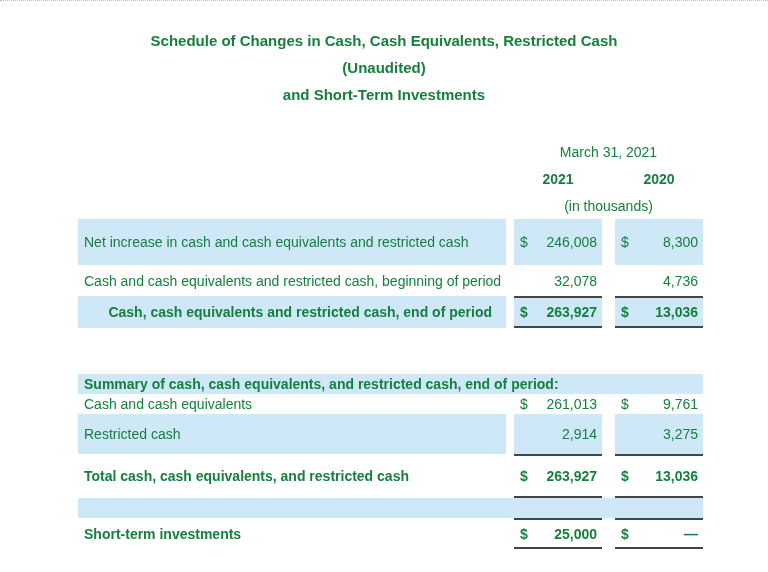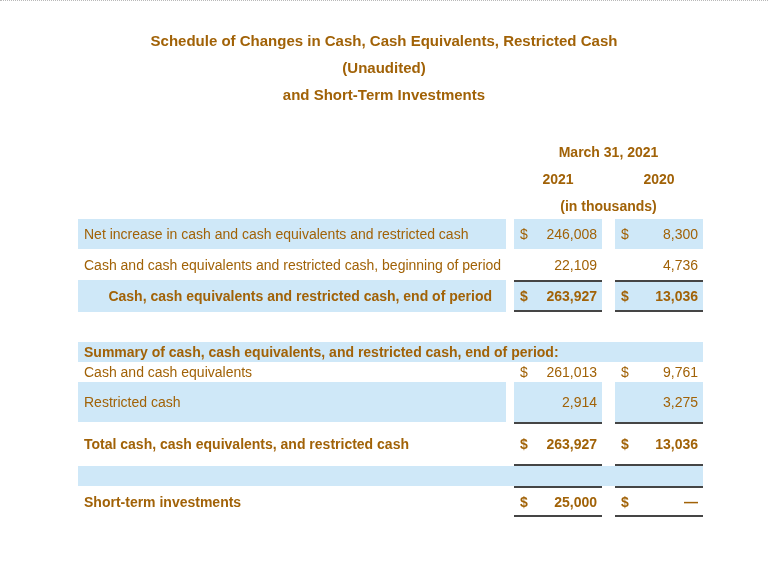--- a/index.html
+++ b/index.html
@@ -2,21 +2,21 @@
 <html><head>
 <meta charset="utf-8">
 <style>
   html,body { margin:0; padding:0; background:#fff; }
   .page {
     position:relative;
     width:768px; height:572px;
     background:#fff;
     border-top:1px dotted #b9b9b9;
     font-family:"Liberation Sans", sans-serif;
-    color:#a16207;
+    color:#15803d;
     overflow:hidden;
     box-sizing:border-box;
   }
   .title-block {
     position:absolute; top:26px; left:0; right:0;
     text-align:center; font-weight:bold; font-size:15px; line-height:27px;
   }
   .fin-table {
     position:absolute; left:78px; top:137px; width:625px;
     font-size:14px;
@@ -25,24 +25,24 @@
   .cell { display:flex; align-items:center; box-sizing:border-box; white-space:nowrap; }
   .lbl { padding-left:6px; }
   .lbl-right { justify-content:flex-end; padding-right:14px; font-weight:bold; }
   .num { justify-content:space-between; padding:0 5px 0 6px; }
   .num .val { text-align:right; }
   .blue { background:#cfe8f8; }
   .bold { font-weight:bold; }
   .bt { border-top:2px solid #454545; }
   .bb { border-bottom:2px solid #454545; }
   .full { grid-column:1 / -1; }
-  .phead { grid-column:3 / 6; justify-content:center; font-weight:bold; }
+  .phead { grid-column:3 / 6; justify-content:center; font-weight:normal; }
   .year { justify-content:center; font-weight:bold; }
   
-  .h27{height:27px}.h28{height:40px}.h29{height:20px}.h30{height:30px}
+  .h27{height:27px}.h28{height:40px}.h29{height:20px}.h30{height:46px}
   .h31{height:31px}.h32{height:32px}.h33{height:44px}.h20{height:20px}
 </style>
 </head>
 <body>
 
 <div class="page">
 
   <div class="title-block">
     <div>Schedule of Changes in Cash, Cash Equivalents, Restricted Cash</div>
     <div>(Unaudited)</div>
@@ -77,21 +77,21 @@
         <span>$</span>
         <span class="val">8,300</span>
       </div>
     </div>
 
     <div class="row h31">
       <div class="cell lbl">Cash and cash equivalents and restricted cash, beginning of period</div>
       <div class="cell"></div>
       <div class="cell num">
         <span></span>
-        <span class="val">22,109</span>
+        <span class="val">32,078</span>
       </div>
       <div class="cell"></div>
       <div class="cell num">
         <span></span>
         <span class="val">4,736</span>
       </div>
     </div>
 
     <div class="row h32">
       <div class="cell lbl lbl-right blue">Cash, cash equivalents and restricted cash, end of period</div>

